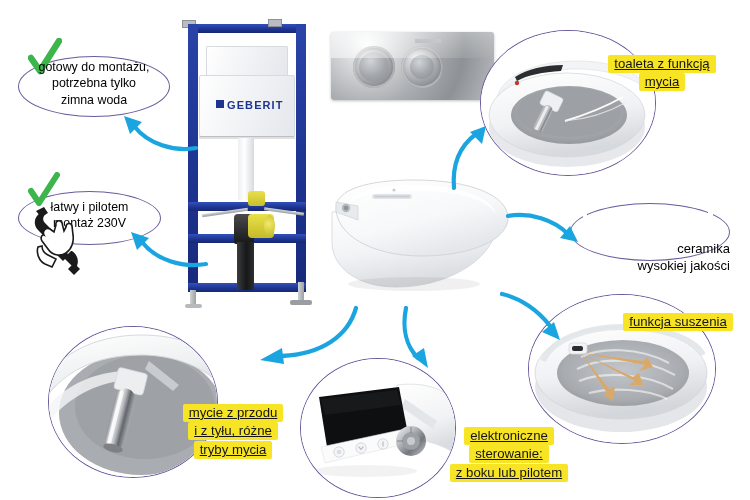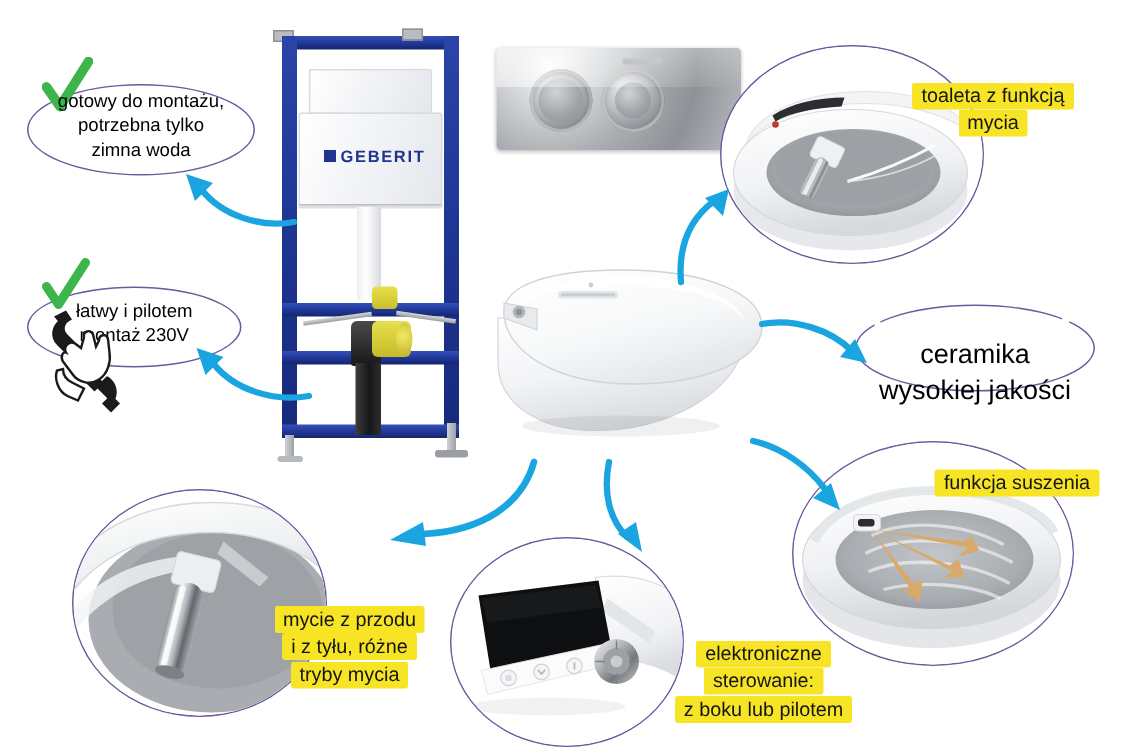--- a/index.html
+++ b/index.html
@@ -22,21 +22,21 @@
   }
 
   
   .ylabel{
     position:absolute;text-align:center;color:#151515;
     line-height:1.42;white-space:pre-line;font-size:13.2px;
   }
   .ylabel span{
     background:#f7e425;box-decoration-break:clone;
     -webkit-box-decoration-break:clone;
-    padding:1px 6px 2px 6px;border-radius:2px;
+    padding:1px 6px 2px 6px;border-radius:2px;text-decoration:underline;
   }
   .photoEllipse{
     position:absolute;border-radius:50%;overflow:hidden;
     border:1.4px solid #6b5b9e;box-sizing:border-box;background:#fff;
   }
 
   
   #frame{position:absolute;}
   .blueBar{position:absolute;background:linear-gradient(180deg,#2a44a8 0%,#1d3490 55%,#17297a 100%);}
   .blueBarH{position:absolute;background:linear-gradient(180deg,#3350bb 0%,#1d3490 60%,#16276f 100%);}
@@ -374,21 +374,21 @@
   </svg>
 
   <div class="ellipse" style="left:570px;top:203px;width:160px;height:58px;"></div>
 
   <div class="stampNick" style="left:592px;top:199px;width:9px;height:4px;"></div>
   <div class="stampNick" style="left:628px;top:198px;width:14px;height:4px;"></div>
   <div class="stampNick" style="left:670px;top:224px;width:16px;height:5px;"></div>
   <div class="stampNick" style="left:583px;top:214px;width:4px;height:7px;"></div>
   <div class="stampNick" style="left:708px;top:206px;width:5px;height:9px;"></div>
   <div class="stampNick" style="left:604px;top:225px;width:11px;height:4px;"></div>
-  <div class="calloutText" style="left:570px;top:225px;width:160px;font-size:18px;">ceramika
+  <div class="calloutText" style="left:570px;top:240px;width:160px;font-size:13px;text-align:right;">ceramika
 wysokiej jakości</div>
 
   <div class="ylabel" style="left:578px;top:36px;width:168px;">
     <span>toaleta z funkcją
 mycia</span>
   </div>
 
   <div class="ylabel" style="left:604px;top:294px;width:148px;">
     <span>funkcja suszenia</span>
   </div>

